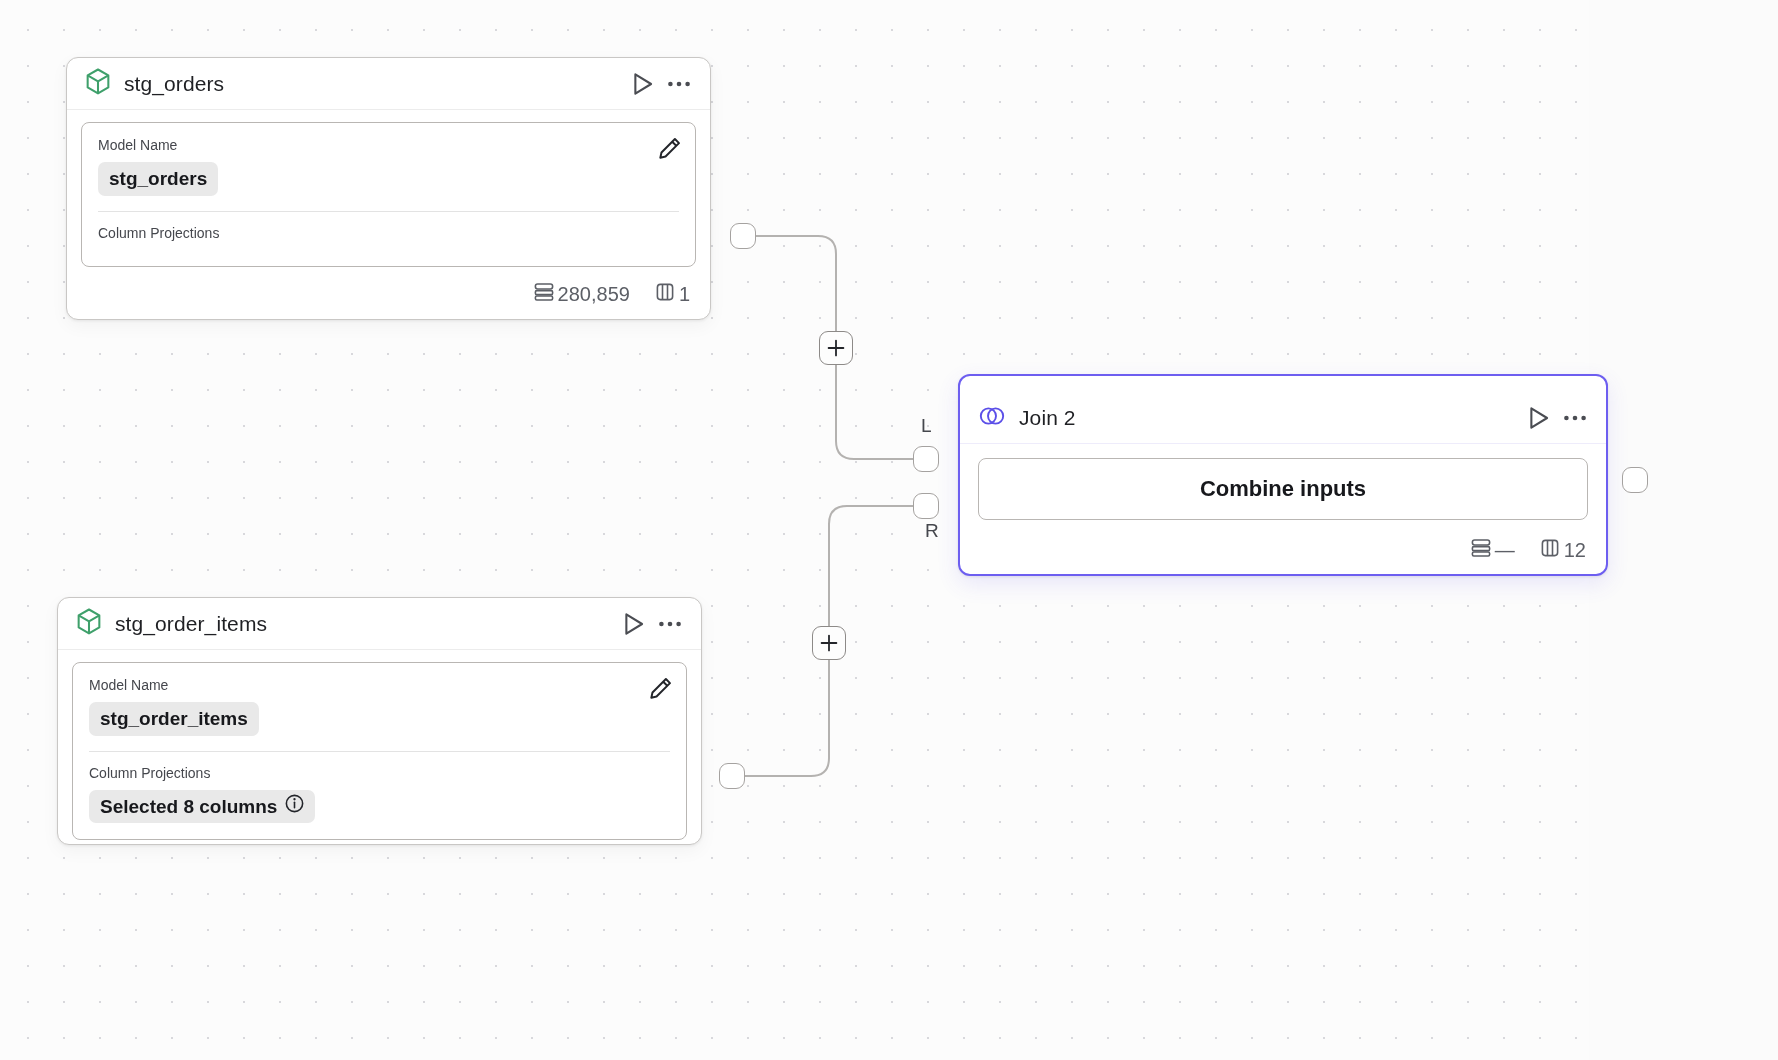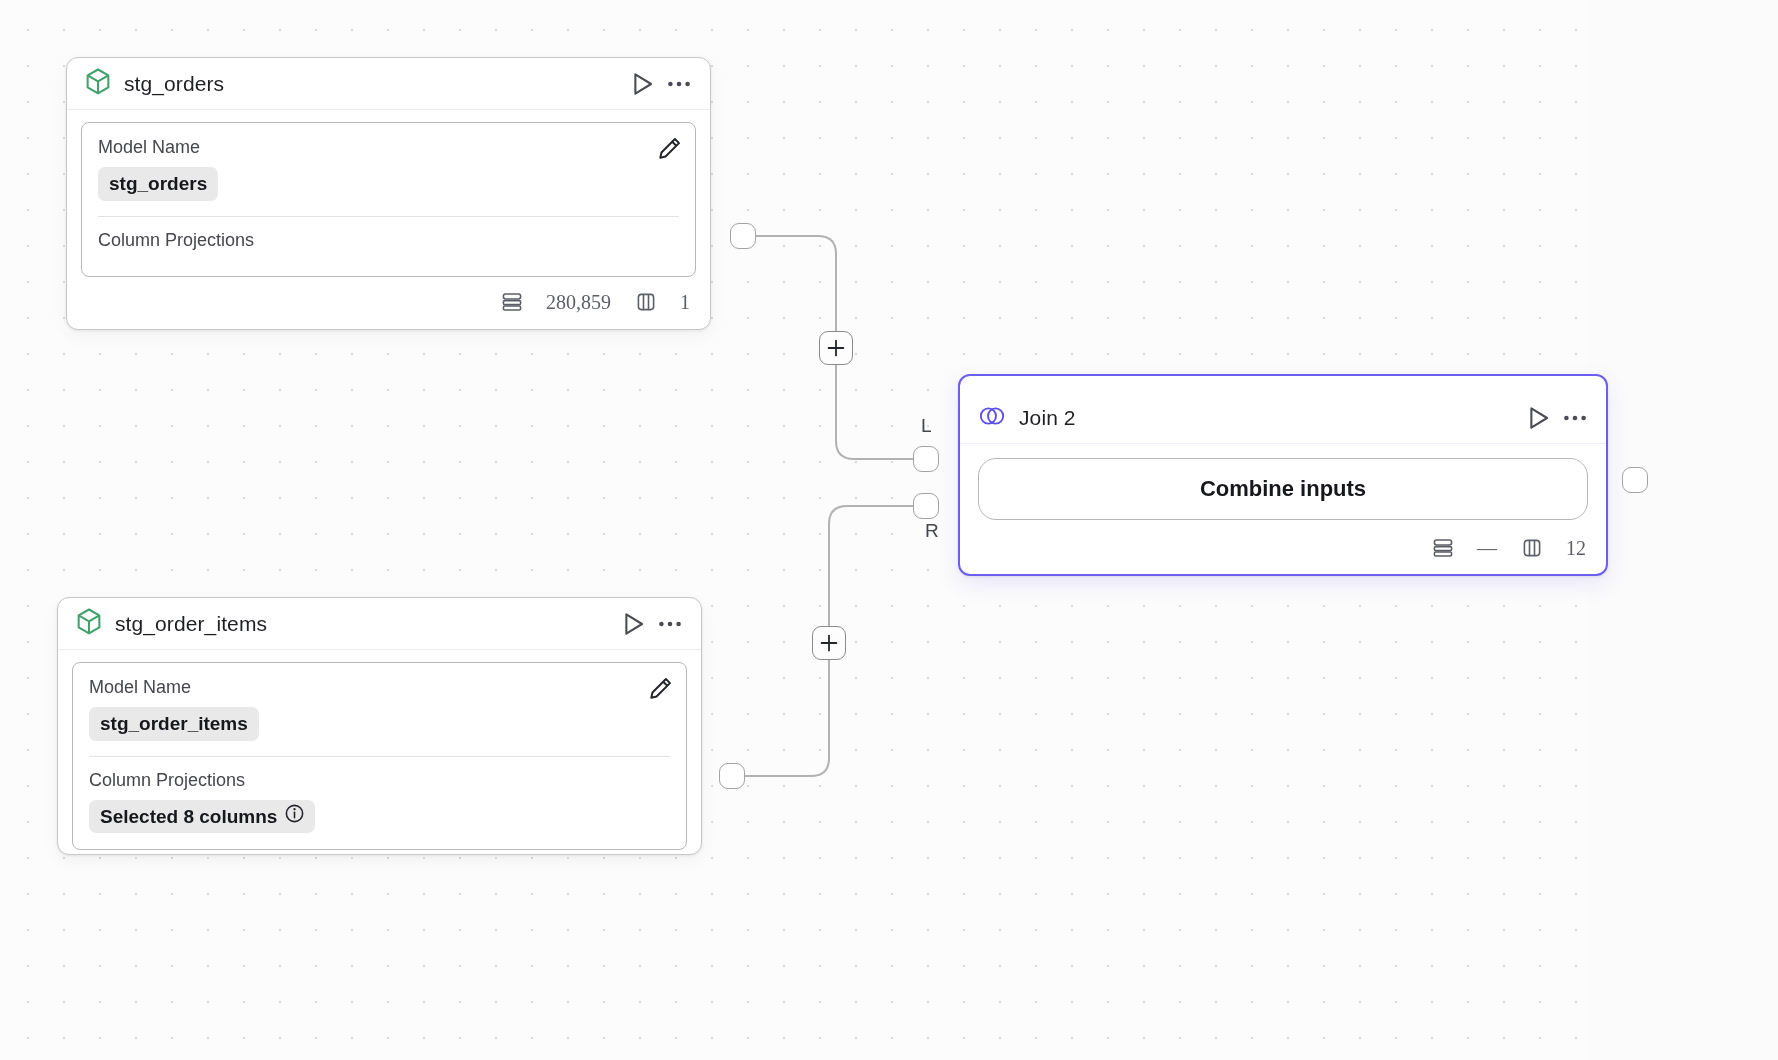--- a/index.html
+++ b/index.html
@@ -60,21 +60,21 @@
 
   .node-body { padding: 12px 14px 4px 14px; }
   .inner-panel {
     border: 1px solid #b9b6b3;
     border-radius: 8px;
     padding: 14px 16px 16px 16px;
     position: relative;
     background: #fff;
   }
   .field-label {
-    font-size: 18px;
+    font-size: 14px;
     color: #45474d;
     margin-bottom: 9px;
   }
   .chip {
     display: inline-flex; align-items: center; gap: 8px;
     background: #e9e9e9;
     border-radius: 7px;
     padding: 4px 11px;
     font-size: 19px;
     font-weight: bold;
@@ -92,29 +92,29 @@
     cursor: pointer;
   }
   .node-footer {
     display: flex; align-items: center; justify-content: flex-end;
     gap: 10px;
     height: 48px;
     padding: 0 20px 0 16px;
     color: #5c5f66;
     font-size: 20px;
   }
-  .stat { display: inline-flex; align-items: flex-start; gap: 23px; font-family: Liberation Serif, serif; }
+  .stat { display: inline-flex; align-items: center; gap: 3px; }
   .stat + .stat { margin-left: 14px; }
 
   
   .combine-btn {
     display: flex; align-items: center; justify-content: center;
     height: 62px;
     border: 1px solid #b9b6b3;
-    border-radius: 18px;
+    border-radius: 8px;
     background: #fff;
     font-size: 22px;
     font-weight: bold;
     color: #17181c;
     cursor: pointer;
   }
 
   
   .port {
     position: absolute;

